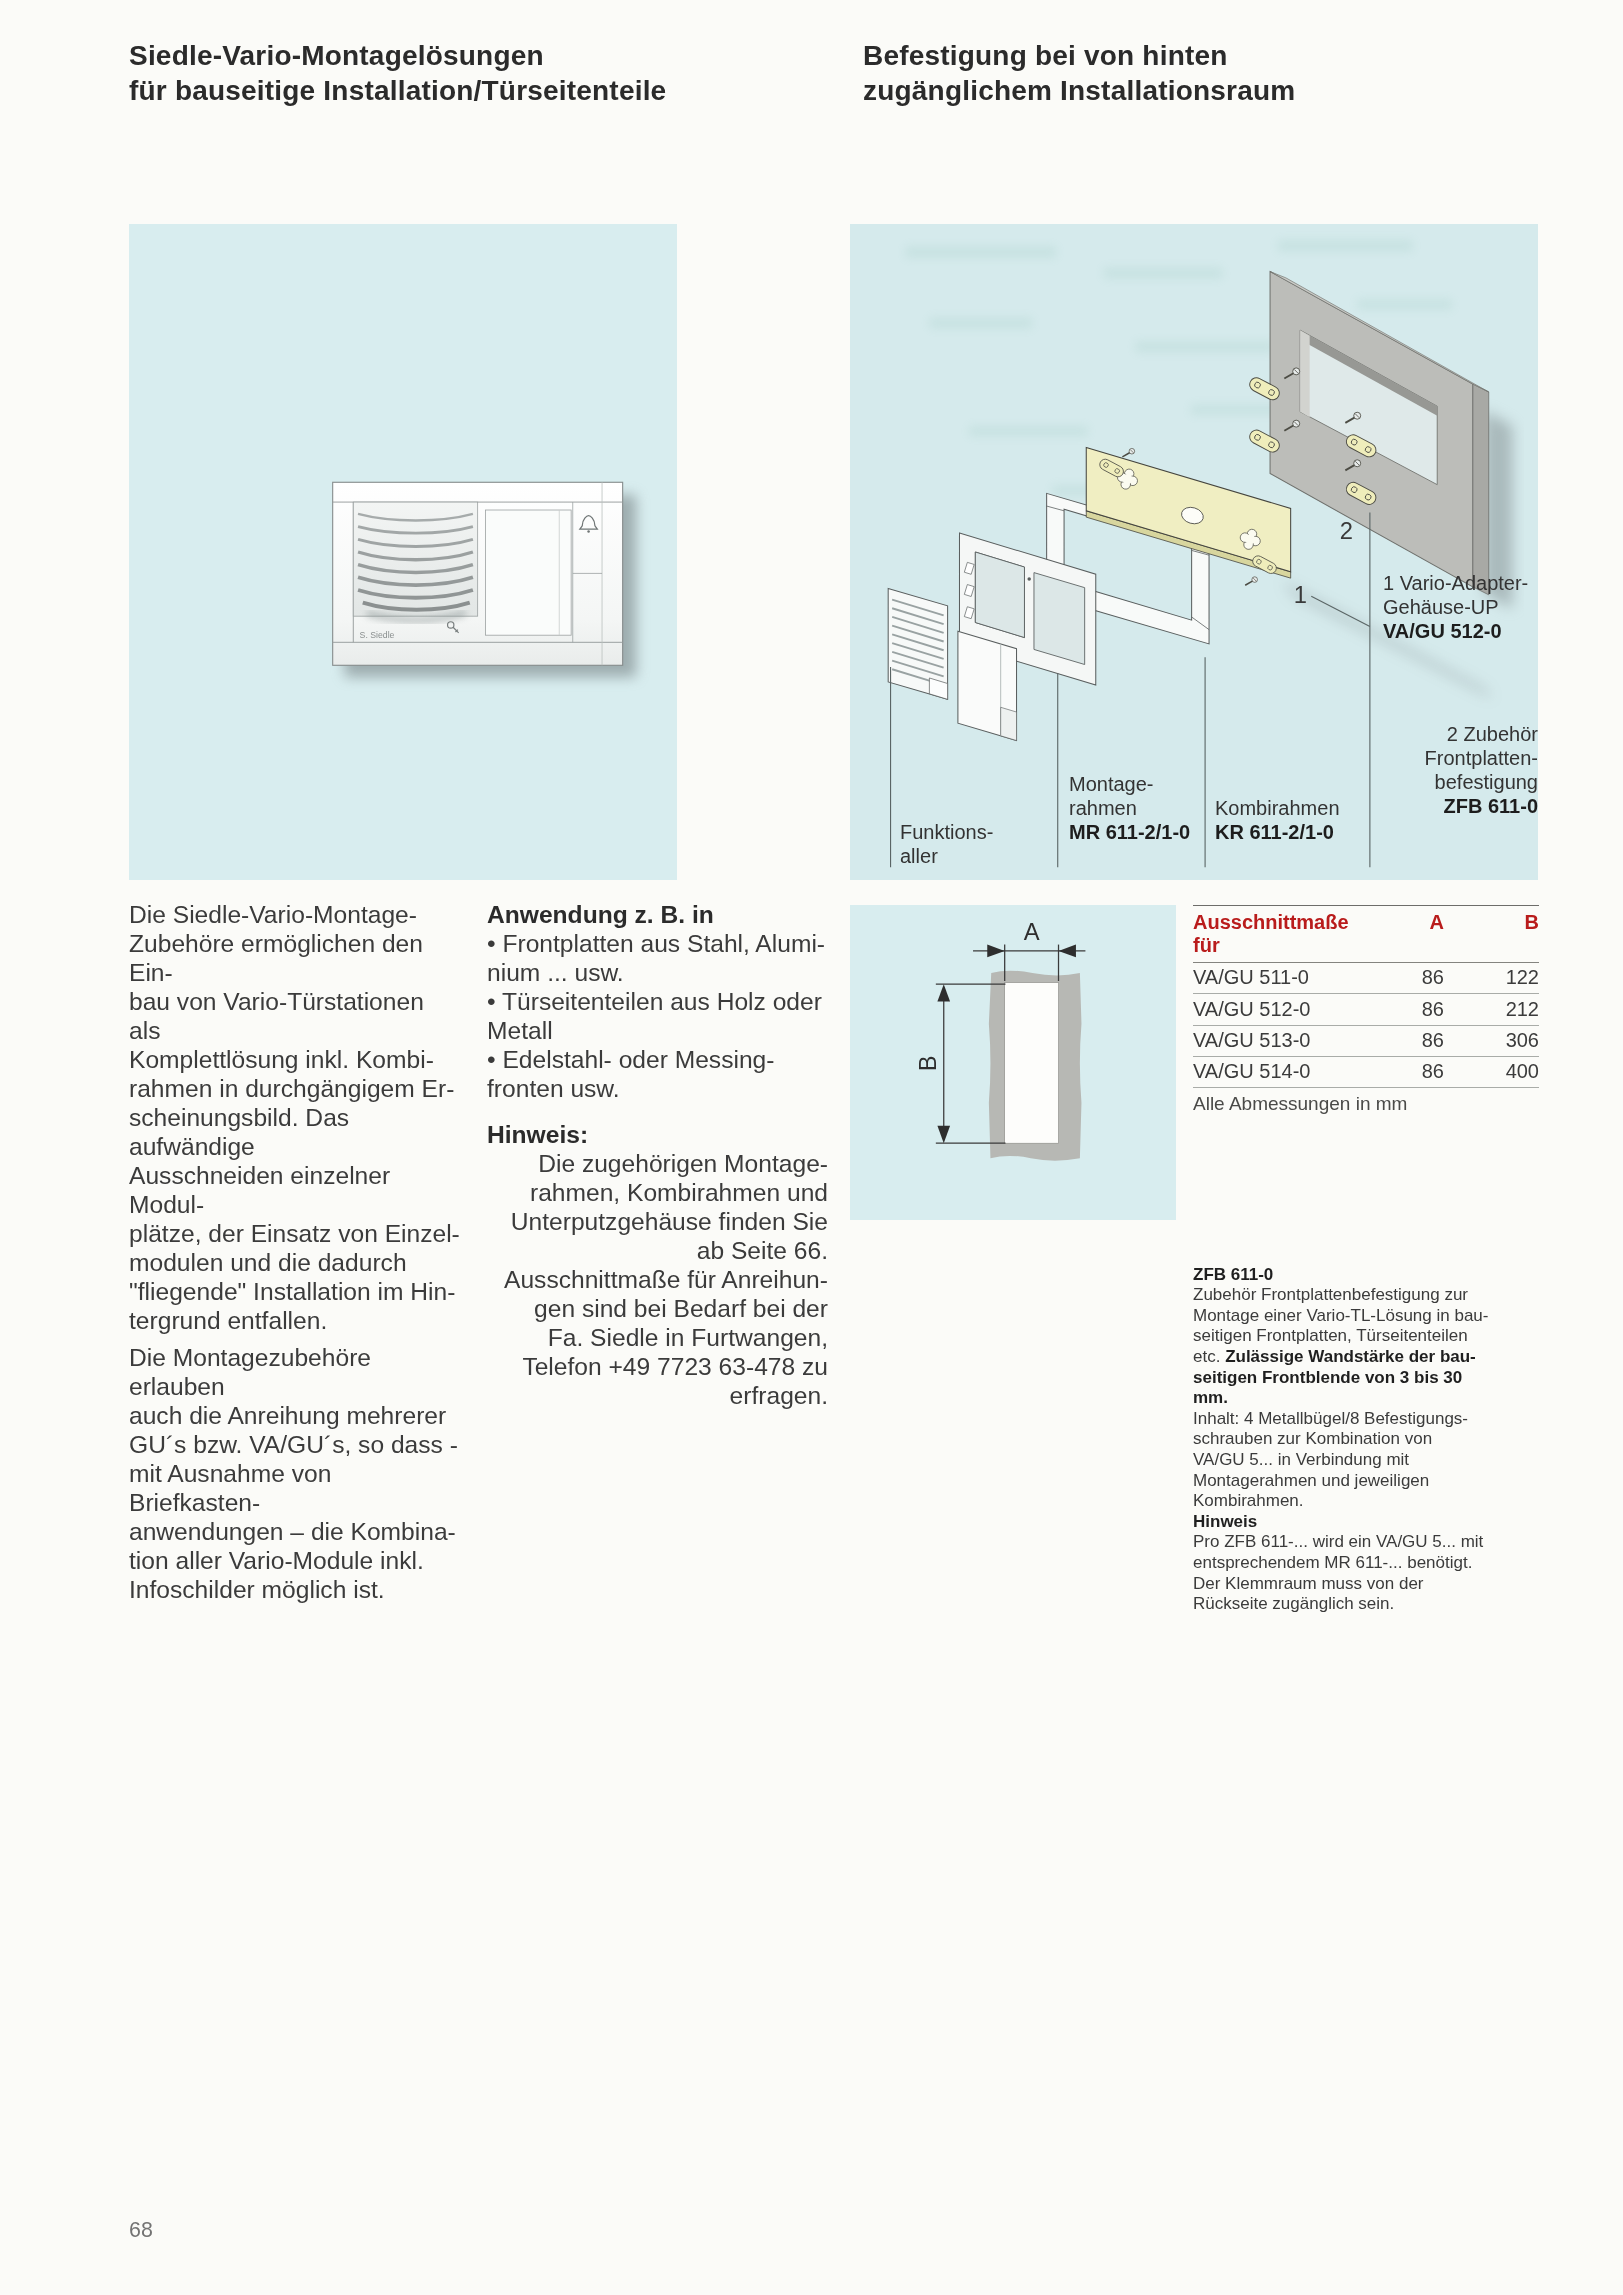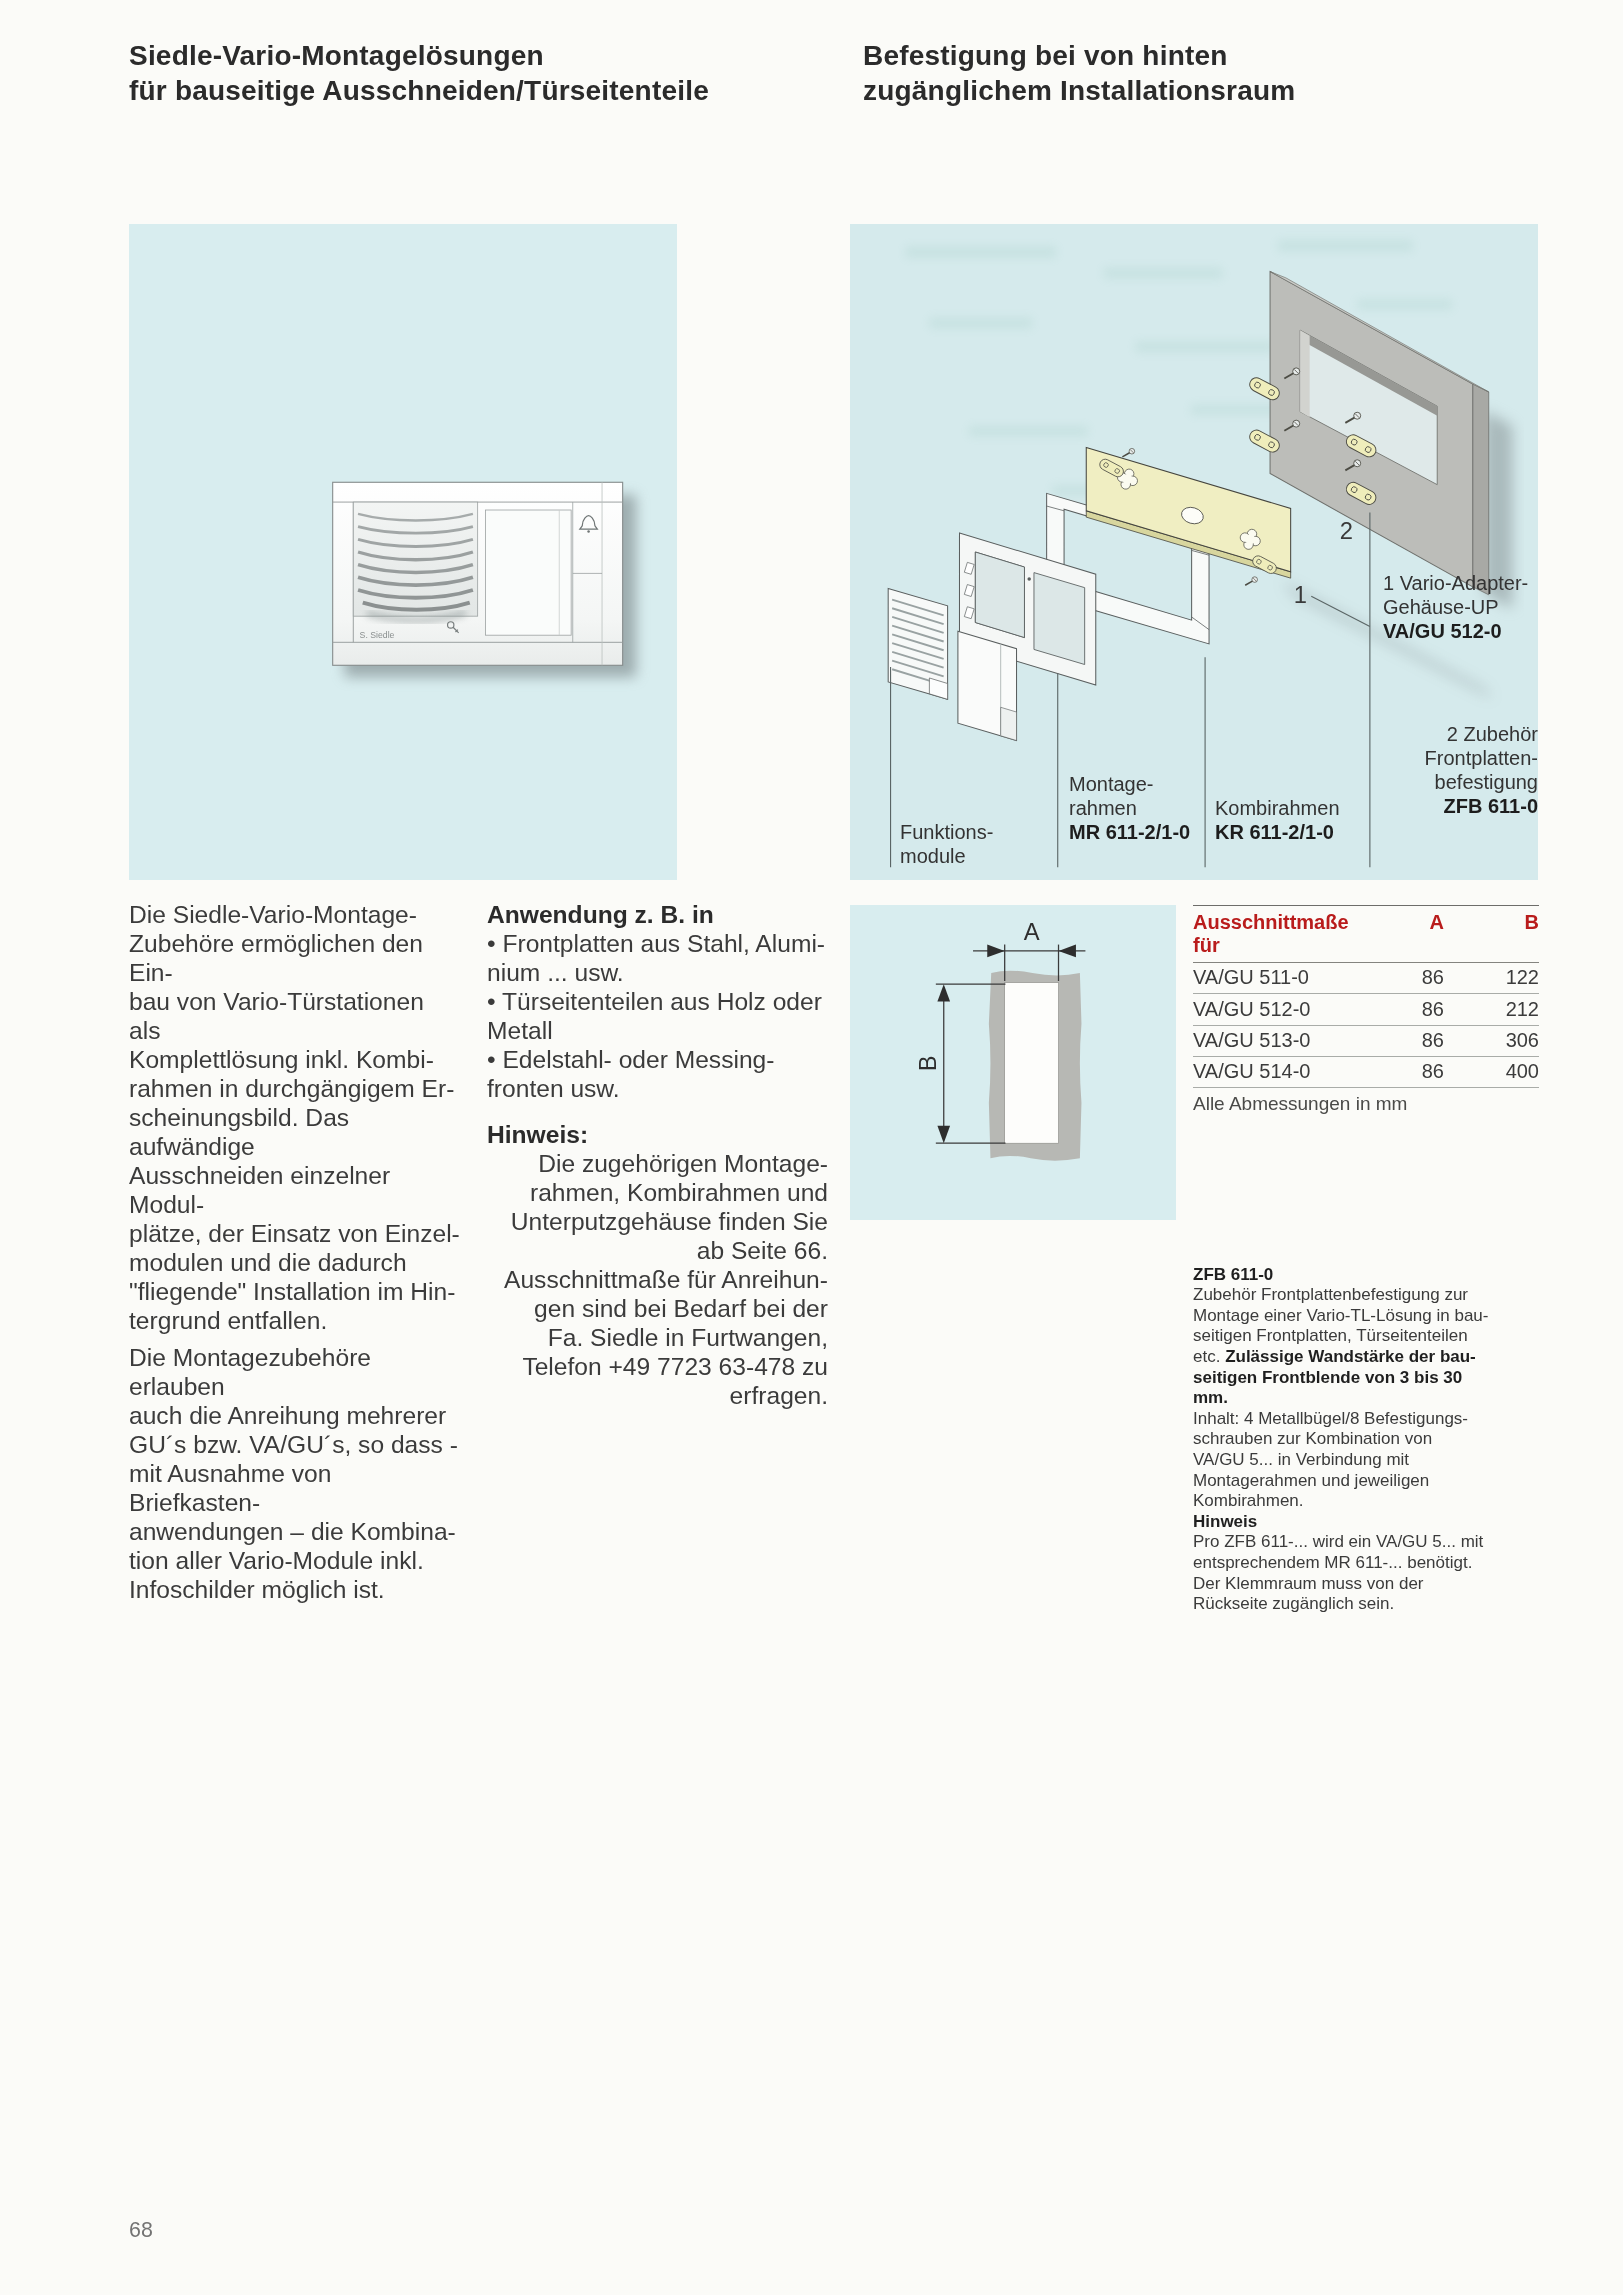--- a/index.html
+++ b/index.html
@@ -45,21 +45,21 @@
   }
   .zfb .b{font-weight:bold;color:#1f1f1f;}
   .pagenum{position:absolute;left:129px;top:2218px;font-size:21.4px;color:#737373;}
 </style>
 </head>
 <body>
 
 <div class="page">
 
   <div class="hdr hdr-left">Siedle-Vario-Montagelösungen
-für bauseitige Ausschneiden/Türseitenteile</div>
+für bauseitige Installation/Türseitenteile</div>
   <div class="hdr hdr-right">Befestigung bei von hinten
 zugänglichem Installationsraum</div>
 
   <div class="panel panel-left">
     <svg width="691" height="656" viewBox="0 0 872 828">
       <defs>
         <filter id="blur8" x="-40%" y="-40%" width="180%" height="180%">
             <feGaussianBlur stdDeviation="8"></feGaussianBlur>
           </filter>
         <filter id="blur5" x="-40%" y="-40%" width="180%" height="180%">
@@ -241,21 +241,21 @@
         <line x1="448" y1="547" x2="448" y2="812"></line>
         <line x1="656" y1="364" x2="656" y2="812"></line>
         <line x1="582" y1="470" x2="656" y2="508"></line>
       </g>
       <text x="560" y="478" font-size="30" fill="#3a3a3a">1</text>
       <text x="618" y="398" font-size="30" fill="#3a3a3a">2</text>
     </svg>
 
     <div class="il-label" style="left:50px;bottom:12px;">
       <span>Funktions-
-module</span>
+aller</span>
     </div>
     <div class="il-label" style="left:219px;bottom:12px;">
       <span>Montage-
 rahmen</span>
       <div class="part">MR 611-2/1-0</div>
     </div>
     <div class="il-label" style="left:365px;bottom:12px;">
       <span>Kombirahmen</span>
       <div class="part">KR 611-2/1-0</div>
     </div>

